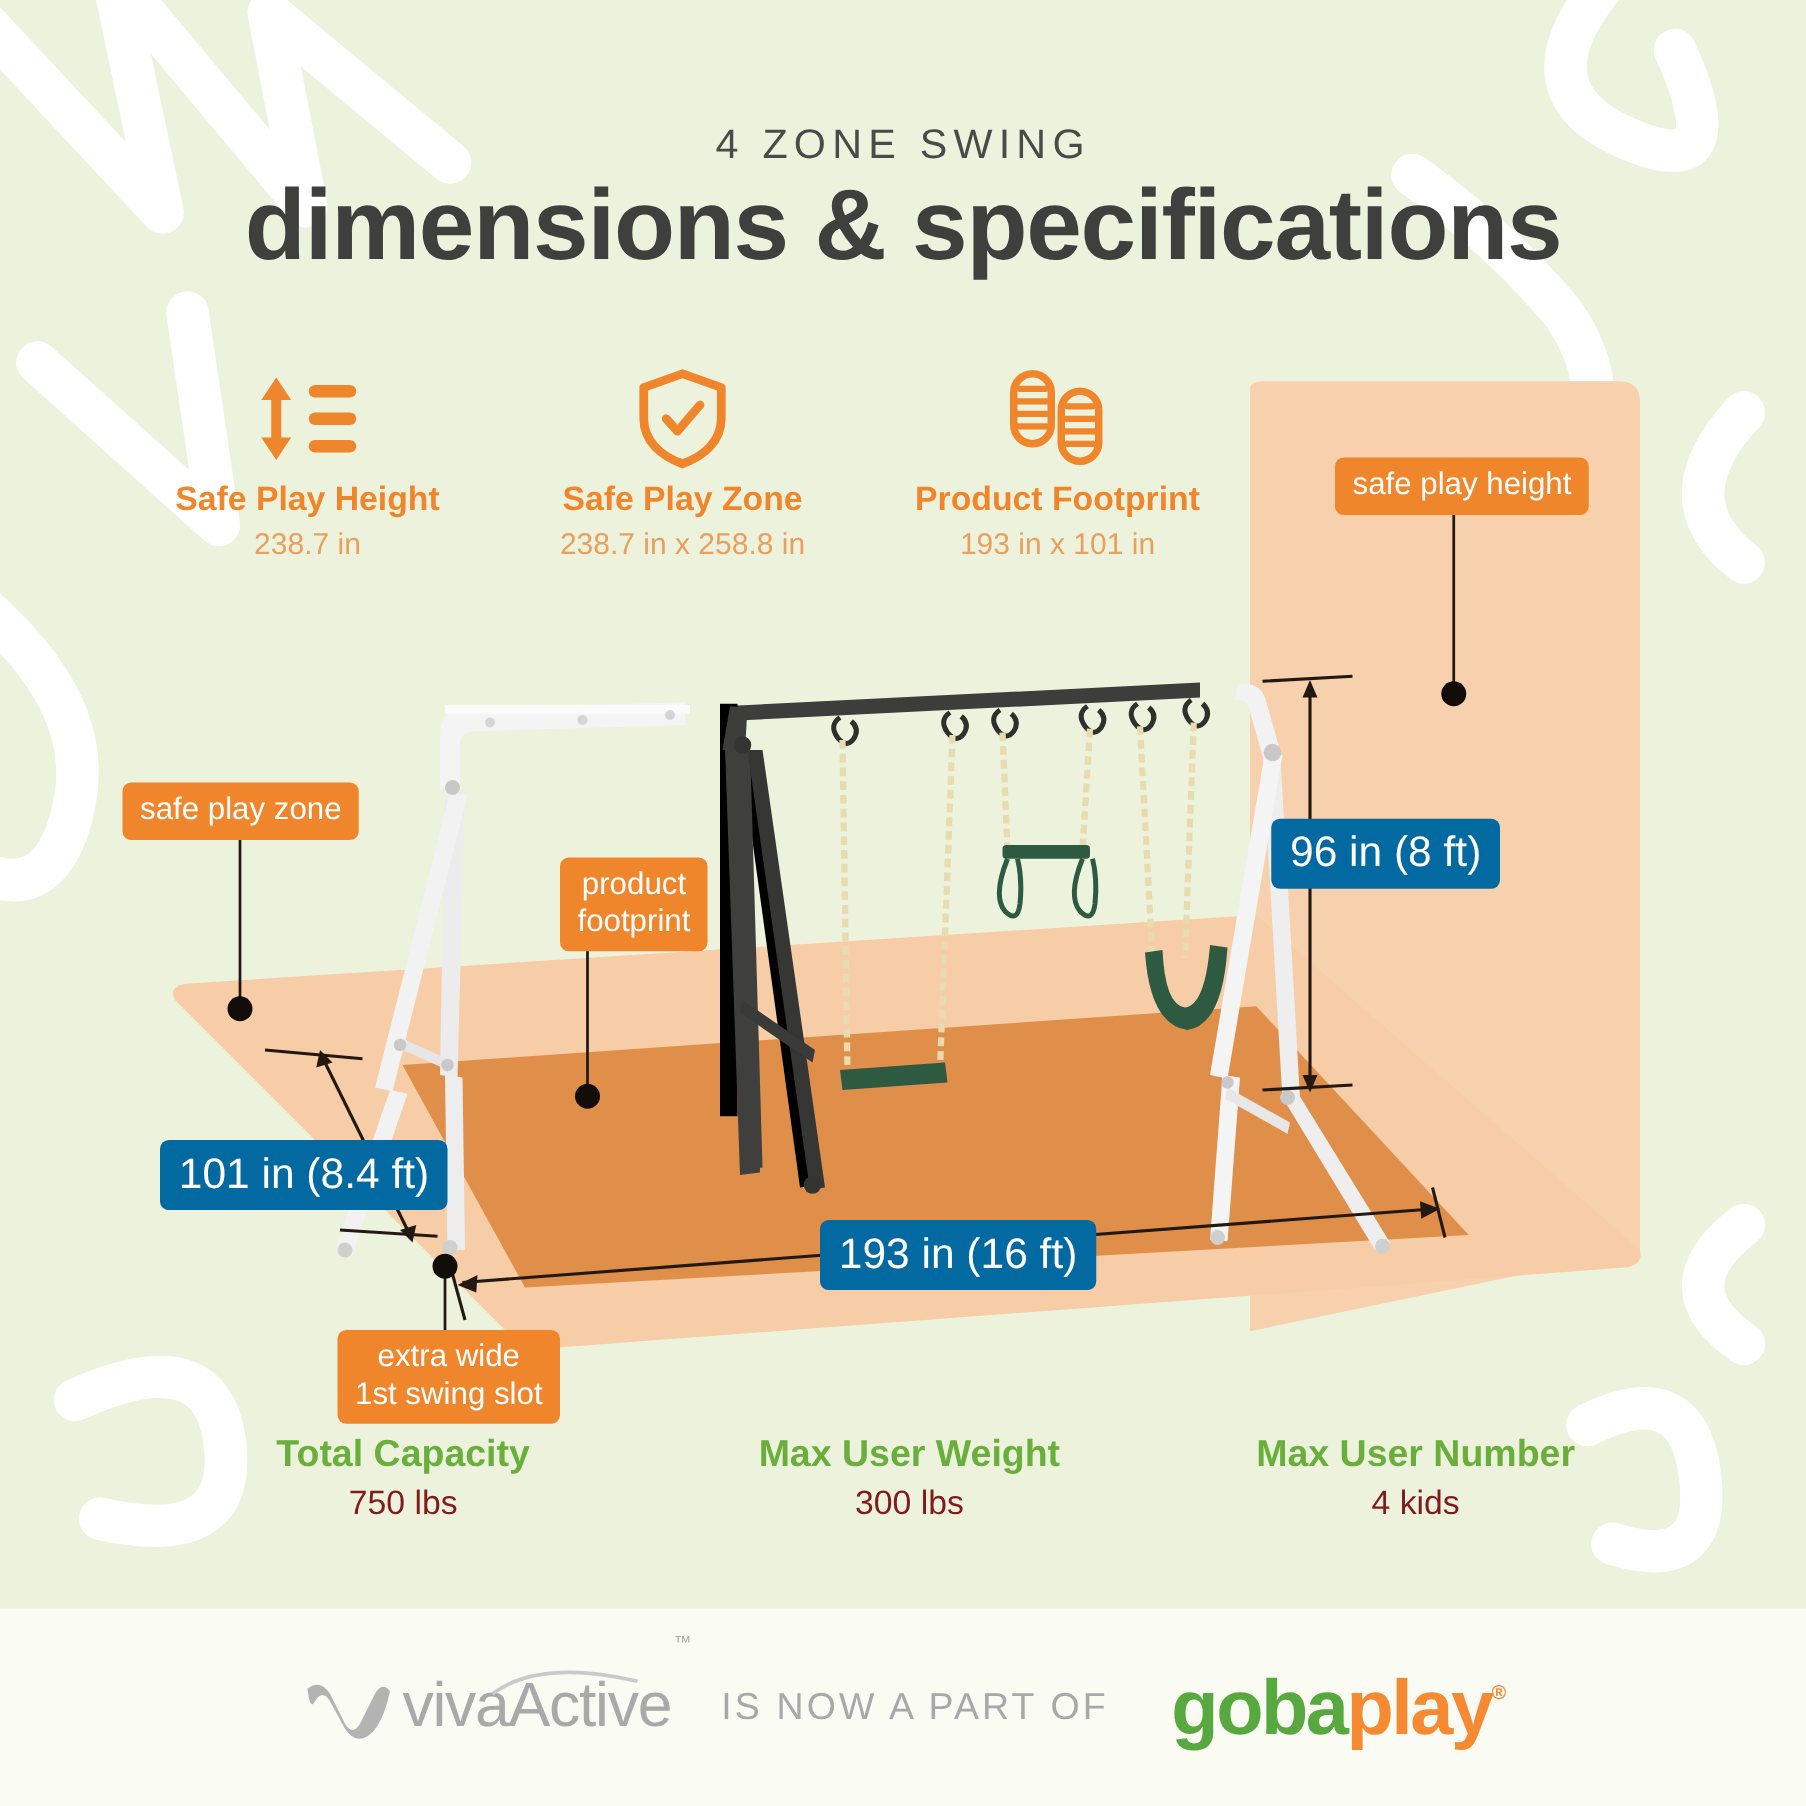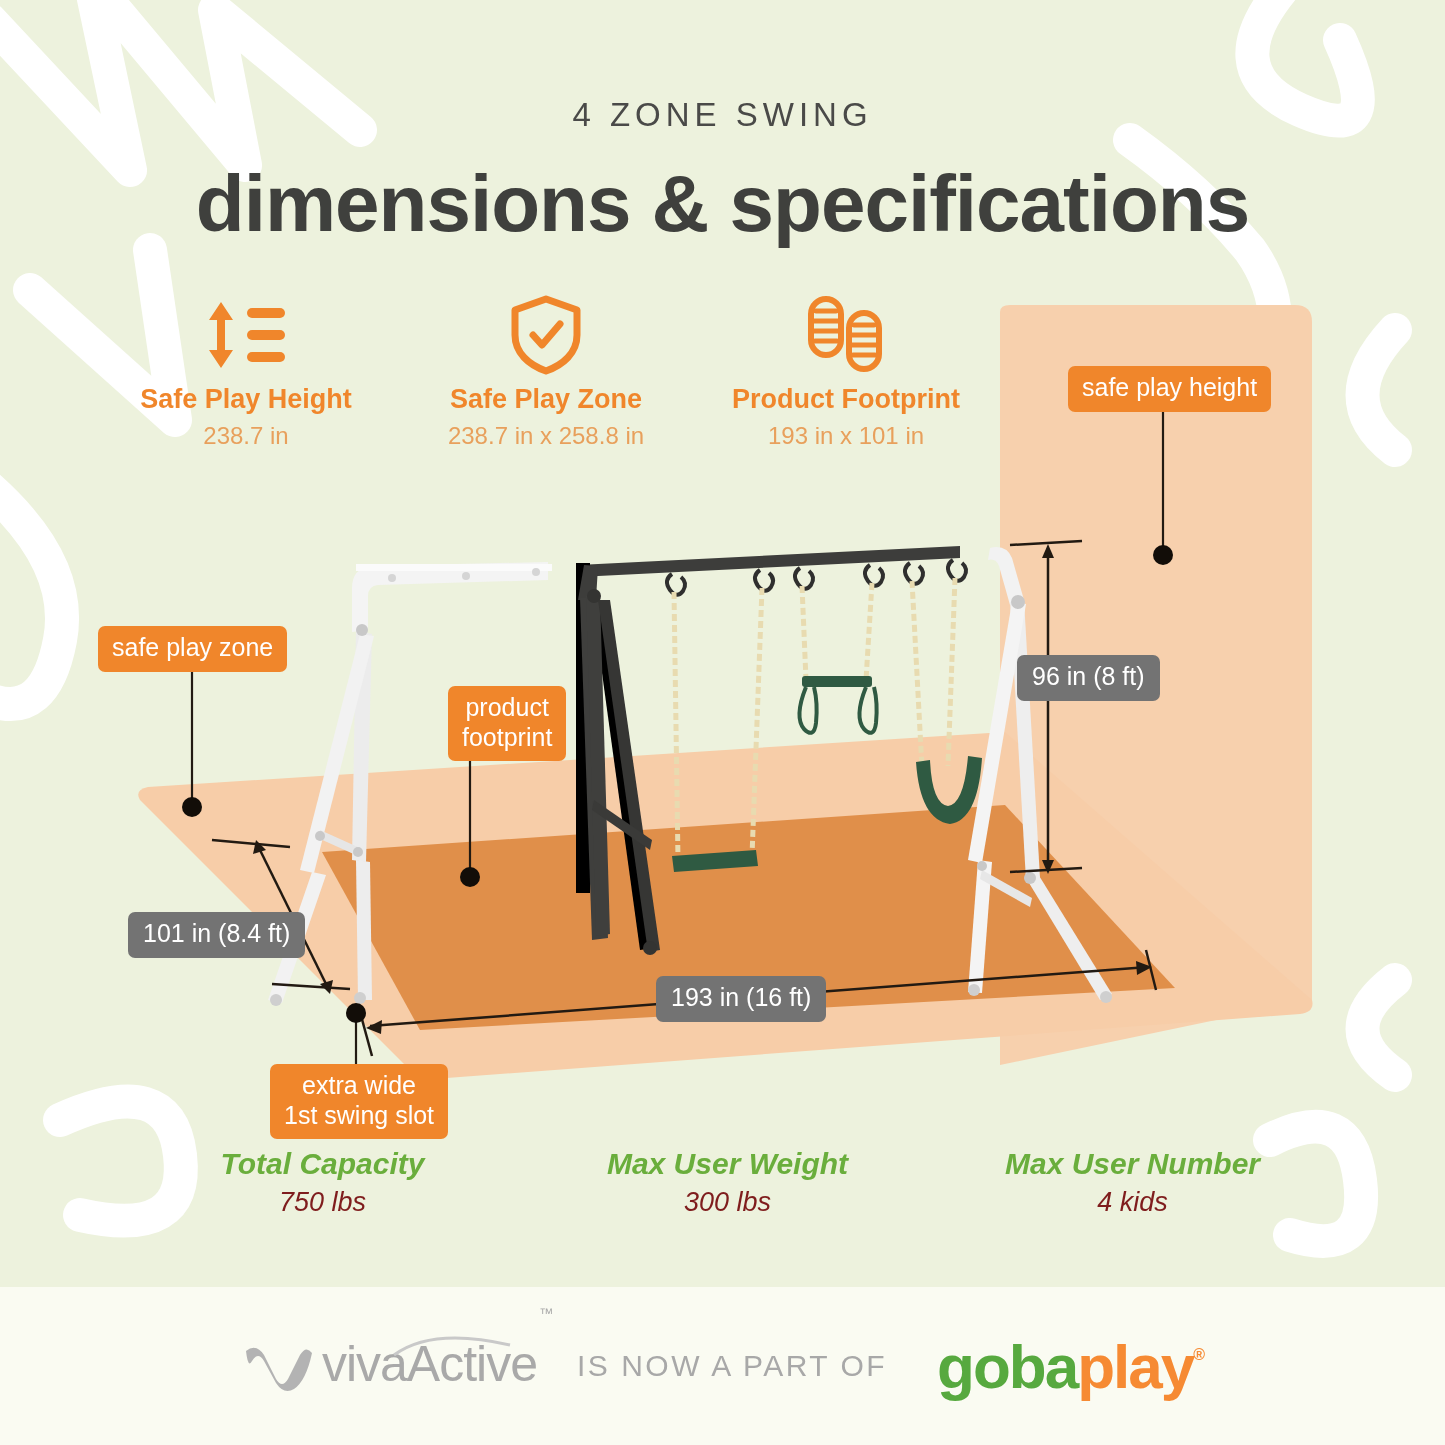--- a/index.html
+++ b/index.html
@@ -14,21 +14,21 @@
 
   .bg-squiggles { position:absolute; inset:0; z-index:0; pointer-events:none; }
 
   
   .header { position:absolute; top:96px; left:0; width:100%; text-align:center; z-index:5; }
   .kicker {
     font-size:33px; letter-spacing:5px; color:#4a4a48; font-weight:400;
   }
   .headline {
     font-size:80px; font-weight:bold; color:#3f403d; letter-spacing:-1px;
-    margin-top:24px;
+    margin-top:0;
   }
 
   
   .spec-row {
     position:absolute; top:296px; left:96px; width:900px;
     display:flex; z-index:5;
   }
   .spec-col { flex:1; text-align:center; }
   .spec-icon { height:78px; display:flex; align-items:center; justify-content:center; }
   .spec-title {
@@ -38,28 +38,28 @@
 
   
   .diagram { position:absolute; left:0; top:300px; width:1445px; height:830px; z-index:3; }
 
   
   .label {
     position:absolute; z-index:8; color:#fff; border-radius:7px;
     font-size:25px; line-height:1.18; padding:7px 14px 9px; white-space:nowrap;
   }
   .label.orange { background:#f0862b; }
-  .label.green  { background:#737373; font-size:25px; padding:7px 15px 9px; }
+  .label.green  { background:#0369a1; font-size:34px; padding:7px 15px 9px; }
   .label.two-line { text-align:center; }
 
   
   .stats {
     position:absolute; top:1147px; left:120px; width:1215px; display:flex; z-index:5;
   }
-  .stat { flex:1; text-align:center;font-style:italic; }
+  .stat { flex:1; text-align:center; }
   .stat-title { font-size:30px; font-weight:bold; color:#6aae3c; white-space:nowrap; }
   .stat-value { font-size:27px; color:#7f1d1d; margin-top:6px; }
 
   
   .footer {
     position:absolute; left:0; top:1287px; width:1445px; height:158px;
     background:#fafbf2; z-index:6;
     display:flex; align-items:center; justify-content:center; gap:26px;
   }
   .footer-mid {

